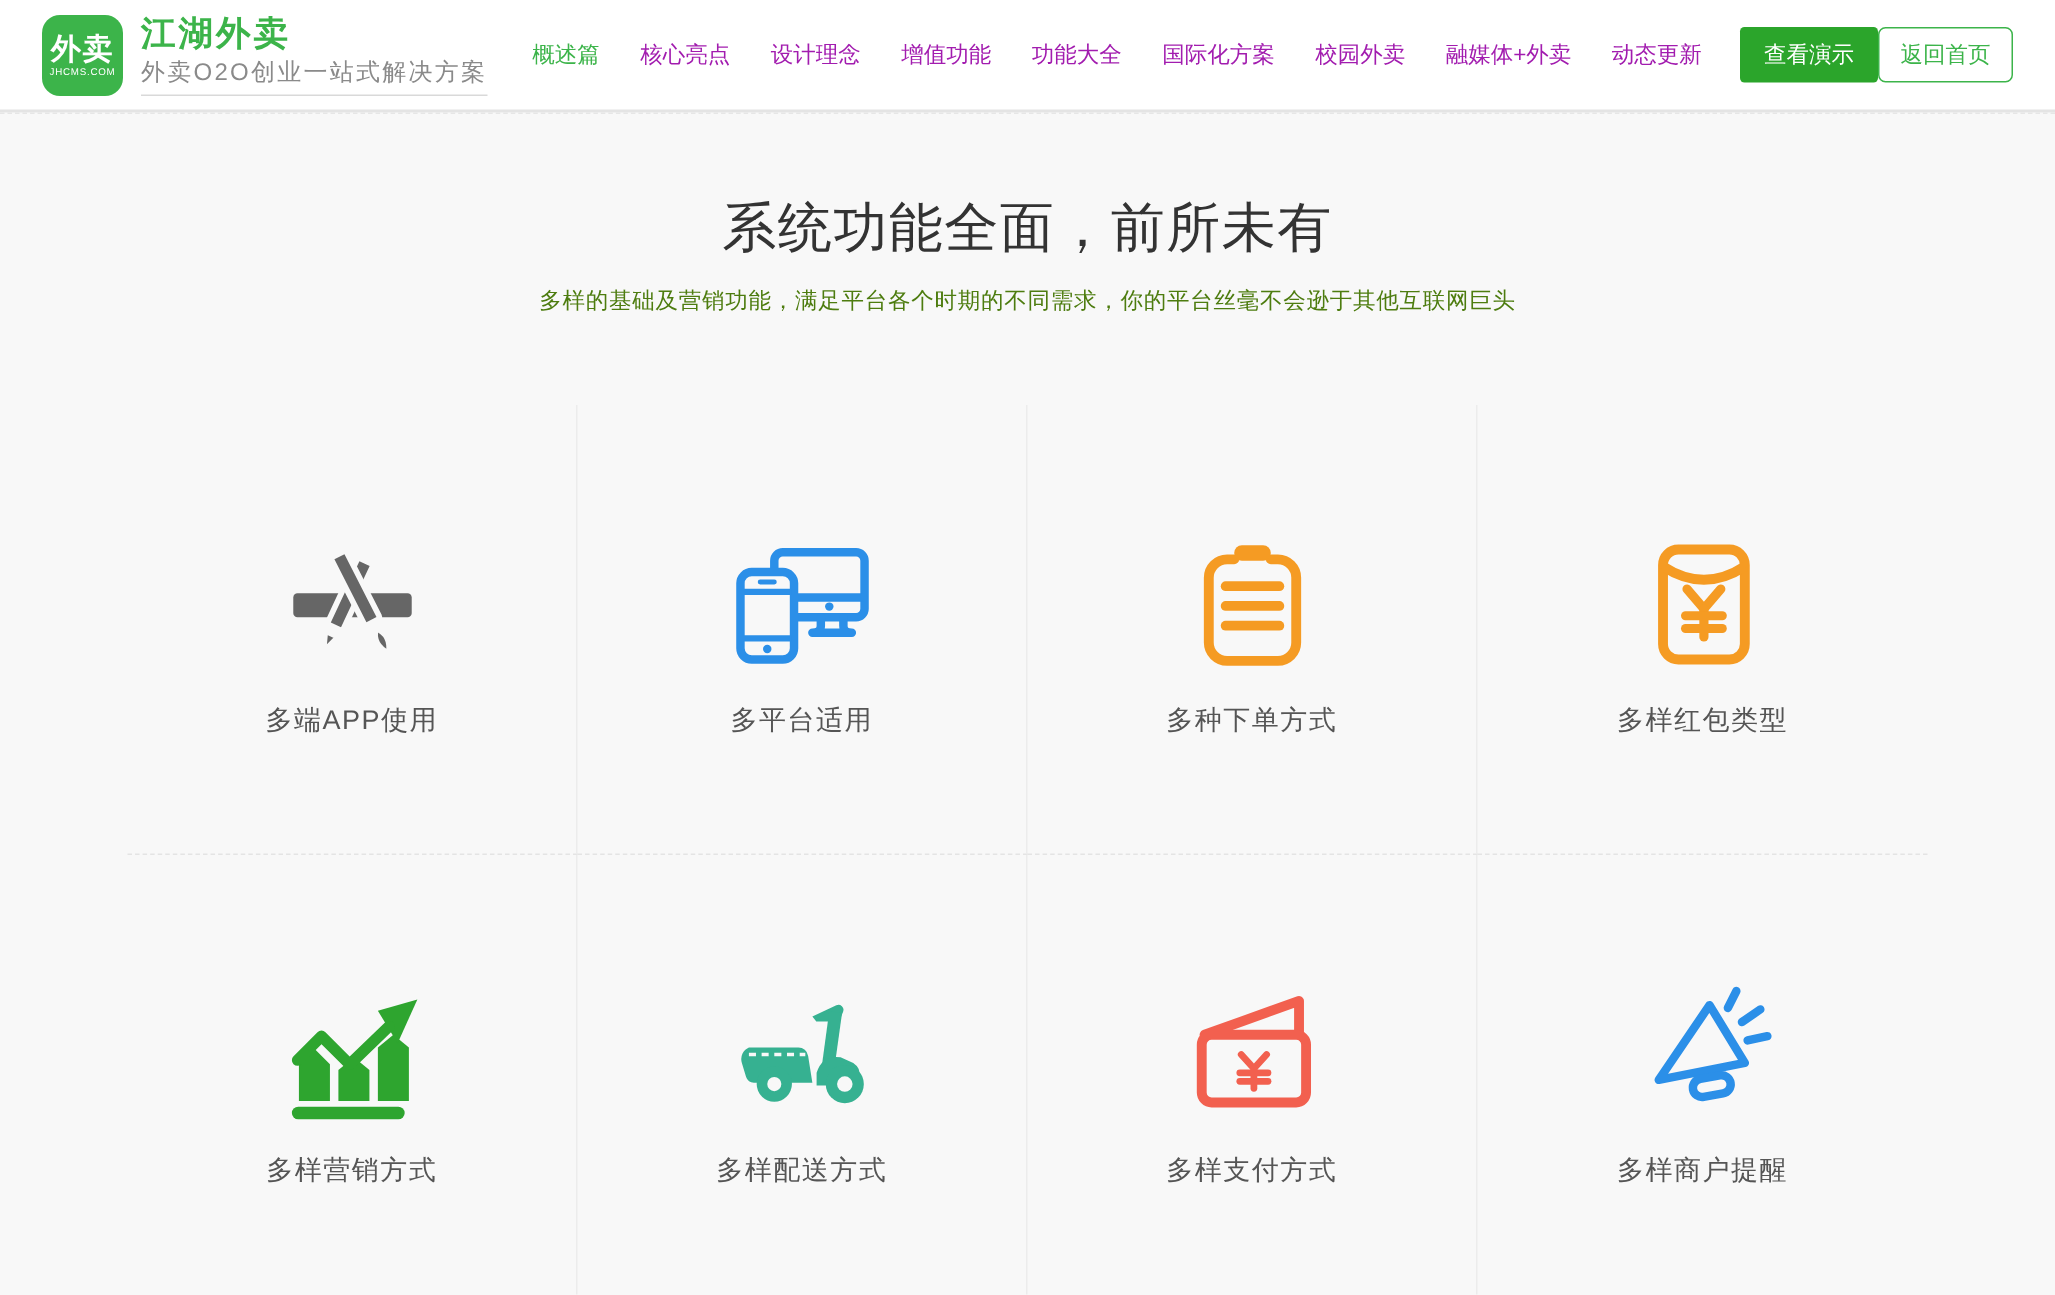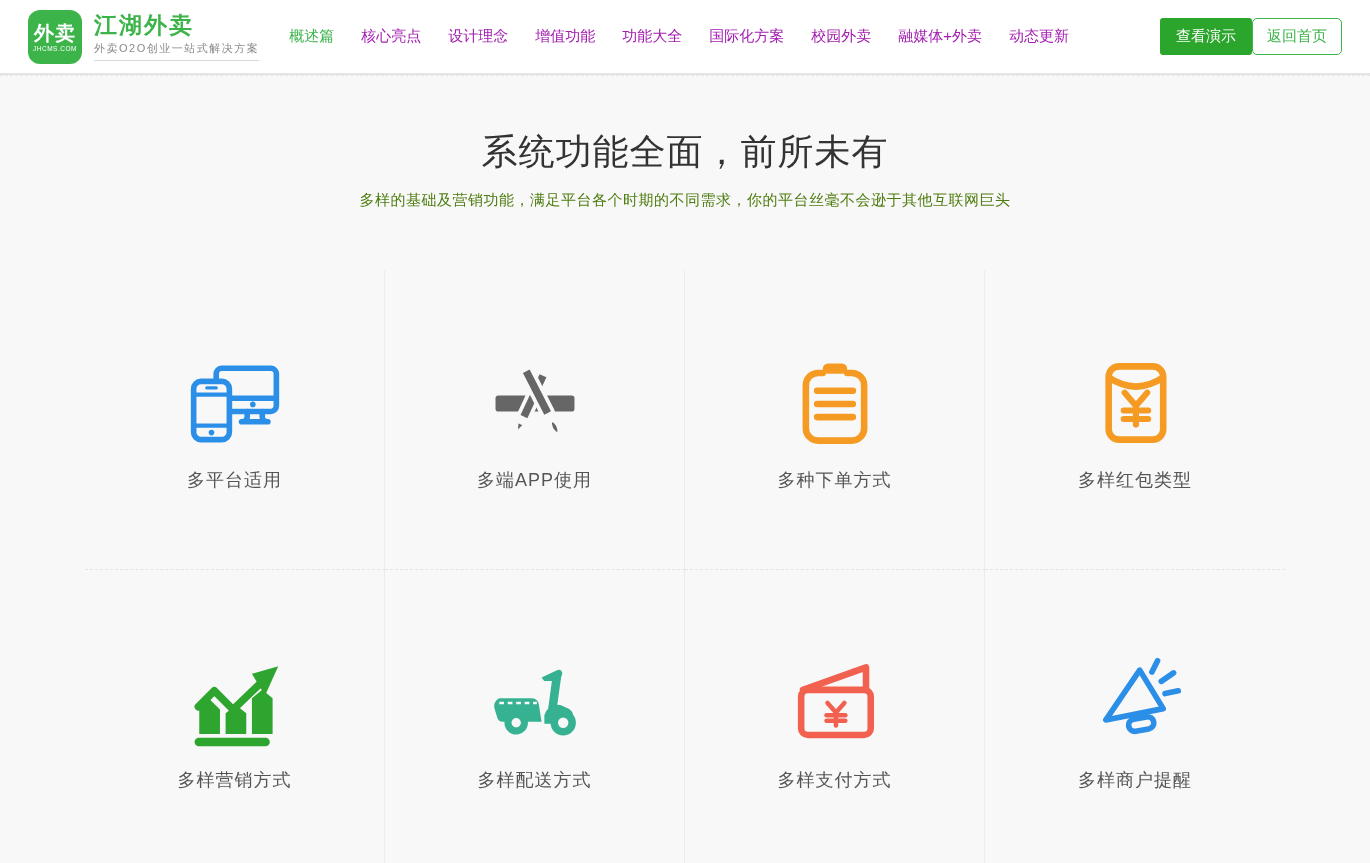--- a/index.html
+++ b/index.html
@@ -22,21 +22,21 @@
   }
   .logo-square{
     width:54px;height:54px;border-radius:12px;background:var(--green);
     display:flex;flex-direction:column;align-items:center;justify-content:center;
     color:#fff;flex:0 0 auto;
   }
   .logo-square .cn{font-size:20px;font-weight:bold;line-height:22px;letter-spacing:1px;}
   .logo-square .en{font-size:6.5px;letter-spacing:.5px;margin-top:1px;}
   .brand{margin-left:12px;margin-right:30px;}
   .brand-title{color:var(--green);font-size:23px;font-weight:bold;letter-spacing:2px;line-height:26px;}
-  .brand-sub{color:#8a8a8a;font-size:11px;letter-spacing:1.5px;margin-top:3px;
+  .brand-sub{color:#8a8a8a;font-size:16px;letter-spacing:1.5px;margin-top:3px;
     padding-bottom:4px;border-bottom:1px solid #d9d9d9;}
   .nav{display:flex;align-items:flex-start;gap:27px;}
   .nav-item{font-size:15px;color:#a21caf;cursor:pointer;white-space:nowrap;}
   .nav-item.active{color:var(--green);}
   .header-actions{margin-left:auto;display:flex;align-items:center;gap:0;}
   .btn-demo{
     background:var(--btn-green);color:#fff;font-size:15px;border:none;
     padding:9px 16px;border-radius:3px;cursor:pointer;white-space:nowrap;
     font-family:inherit;
   }
@@ -97,60 +97,60 @@
   </div>
 </div>
 
 <div class="main">
   <div class="section-title">系统功能全面，前所未有</div>
   <div class="section-subtitle">多样的基础及营销功能，满足平台各个时期的不同需求，你的平台丝毫不会逊于其他互联网巨头</div>
 
   <div class="feature-grid">
 
     <div class="cell">
-      <div class="icon-wrap" style="color: rgb(43, 143, 232);">
-        <svg viewBox="0 0 100 100">
-          <g fill="none" stroke="currentColor" stroke-width="6" stroke-linecap="round" stroke-linejoin="round">
-            <rect x="30" y="13" width="64" height="46" rx="6"></rect>
-            <line x1="31" y1="45" x2="93" y2="45"></line>
-            <path d="M63 59 v6 q0 5 -6 5 h28 q-6 0 -6 -5 v-6"></path>
-          </g>
-          <circle cx="69" cy="51.5" r="3" fill="currentColor"></circle>
-          <g>
-            <rect x="6" y="27" width="38" height="62" rx="8" fill="var(--page-bg)" stroke="currentColor" stroke-width="6"></rect>
-            <line x1="8" y1="41" x2="42" y2="41" stroke="currentColor" stroke-width="4.5"></line>
-            <line x1="8" y1="74" x2="42" y2="74" stroke="currentColor" stroke-width="4.5"></line>
-            <line x1="20" y1="34" x2="30" y2="34" stroke="currentColor" stroke-width="3.5" stroke-linecap="round"></line>
-            <circle cx="25" cy="81.5" r="3" fill="currentColor"></circle>
-          </g>
-        </svg>
-      </div>
-      <div class="cell-label">多平台适用</div>
-    </div>
-
-    <div class="cell">
       <div class="icon-wrap" style="color: rgb(102, 102, 102);">
         <svg viewBox="0 0 100 100">
           <rect x="8" y="42" width="84" height="17" rx="3" fill="currentColor"></rect>
           <g stroke="var(--page-bg)" stroke-width="4" stroke-linejoin="round">
             <g transform="rotate(25 45 50)">
               <path d="M39 16 h12 v52 h-12 z" fill="currentColor"></path>
               <path d="M40 73 l5 14 l5 -14 z" fill="currentColor"></path>
             </g>
             <g transform="rotate(-27 58 50)">
               <rect x="52" y="10" width="12" height="54" rx="2" fill="currentColor"></rect>
               <path d="M58 69 q8 9 0 20 q-8 -11 0 -20 z" fill="currentColor"></path>
             </g>
           </g>
         </svg>
       </div>
       <div class="cell-label">多端APP使用</div>
     </div>
 
     <div class="cell">
+      <div class="icon-wrap" style="color: rgb(43, 143, 232);">
+        <svg viewBox="0 0 100 100">
+          <g fill="none" stroke="currentColor" stroke-width="6" stroke-linecap="round" stroke-linejoin="round">
+            <rect x="30" y="13" width="64" height="46" rx="6"></rect>
+            <line x1="31" y1="45" x2="93" y2="45"></line>
+            <path d="M63 59 v6 q0 5 -6 5 h28 q-6 0 -6 -5 v-6"></path>
+          </g>
+          <circle cx="69" cy="51.5" r="3" fill="currentColor"></circle>
+          <g>
+            <rect x="6" y="27" width="38" height="62" rx="8" fill="var(--page-bg)" stroke="currentColor" stroke-width="6"></rect>
+            <line x1="8" y1="41" x2="42" y2="41" stroke="currentColor" stroke-width="4.5"></line>
+            <line x1="8" y1="74" x2="42" y2="74" stroke="currentColor" stroke-width="4.5"></line>
+            <line x1="20" y1="34" x2="30" y2="34" stroke="currentColor" stroke-width="3.5" stroke-linecap="round"></line>
+            <circle cx="25" cy="81.5" r="3" fill="currentColor"></circle>
+          </g>
+        </svg>
+      </div>
+      <div class="cell-label">多平台适用</div>
+    </div>
+
+    <div class="cell">
       <div class="icon-wrap" style="color: rgb(245, 155, 35);">
         <svg viewBox="0 0 100 100">
           <g fill="none" stroke="currentColor" stroke-width="7" stroke-linecap="round">
             <path d="M37 18 h-5 a13 13 0 0 0 -13 13 v46 a13 13 0 0 0 13 13 h36 a13 13 0 0 0 13 -13 v-46 a13 13 0 0 0 -13 -13 h-5"></path>
             <line x1="31" y1="37" x2="69" y2="37"></line>
             <line x1="31" y1="51" x2="69" y2="51"></line>
             <line x1="31" y1="65" x2="69" y2="65"></line>
           </g>
           <rect x="37" y="8" width="26" height="11" rx="5.5" fill="currentColor"></rect>
         </svg>

